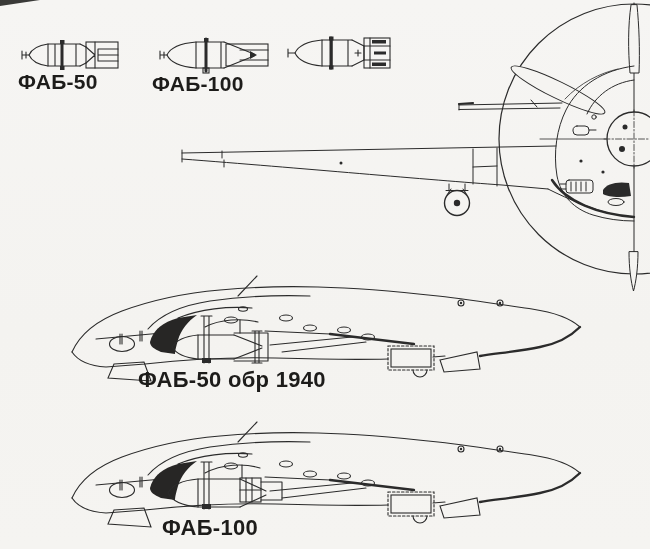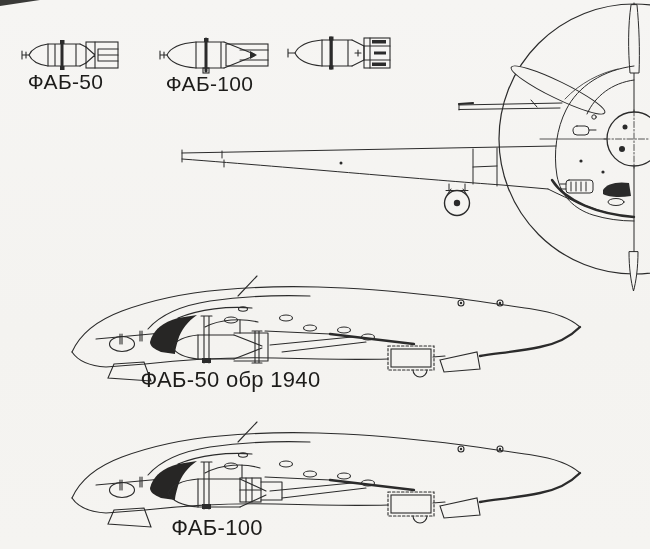--- a/index.html
+++ b/index.html
@@ -6,23 +6,22 @@
   #stage{
     position:relative;
     width:650px;height:549px;
     background:linear-gradient(180deg,#f6f5f3 0%,#f4f3f0 60%,#f5f4f1 100%);
     overflow:hidden;
     font-family:"Liberation Sans",sans-serif;
   }
   svg{position:absolute;left:0;top:0;}
   .lbl{
     position:absolute;
-    font-weight:400;
+    font-weight:700;
     color:#1d1c1a;
-    text-align:center;
     letter-spacing:.3px;
     white-space:nowrap;
     line-height:1;
   }
   .lbl-sm{font-size:21px;}
   .lbl-lg{font-size:22px;}
 </style>
 </head>
 <body>
 

